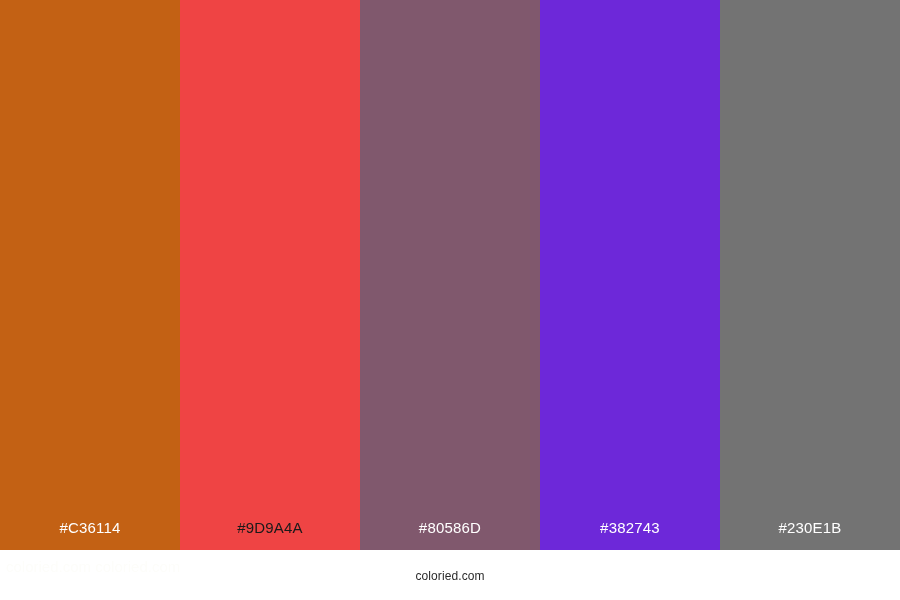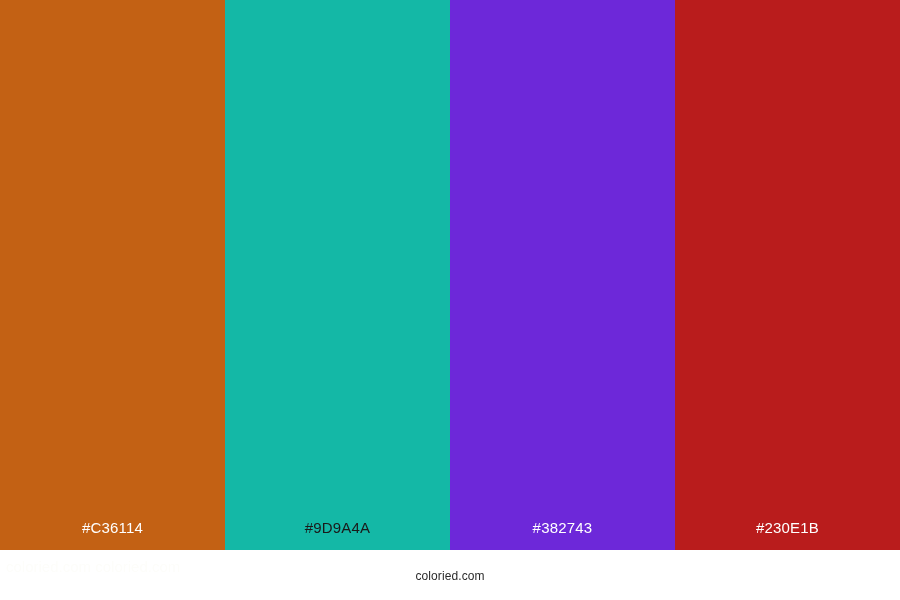--- a/index.html
+++ b/index.html
@@ -89,30 +89,33 @@
 <body>
 
 <div id="palette-page">
 
   <div id="swatch-strip">
 
     <div class="swatch" style="background-color: rgb(195, 97, 20);">
       <span class="swatch-label" style="color: rgb(255, 255, 255);">#C36114</span>
     </div>
 
-    <div class="swatch" style="background-color: #14b8a6;">
+    <div class="swatch" style="background-color: #ef4444;">
       <span class="swatch-label" style="color: rgb(26, 26, 26);">#9D9A4A</span>
     </div>
 
+    <div class="swatch" style="background-color: rgb(128, 88, 109);">
+      <span class="swatch-label" style="color: rgb(255, 255, 255);">#80586D</span>
+    </div>
 
     <div class="swatch" style="background-color: #6d28d9;">
       <span class="swatch-label" style="color: rgb(255, 255, 255);">#382743</span>
     </div>
 
-    <div class="swatch" style="background-color: #b91c1c; text-decoration: underline;">
+    <div class="swatch" style="background-color: #737373; text-decoration: underline;">
       <span class="swatch-label" style="color: rgb(255, 255, 255);">#230E1B</span>
     </div>
 
   </div>
 
   <div id="footer-watermark">coloried.com coloried.com</div>
 
   <div id="footer-brand">coloried.com</div>
 
 </div>

